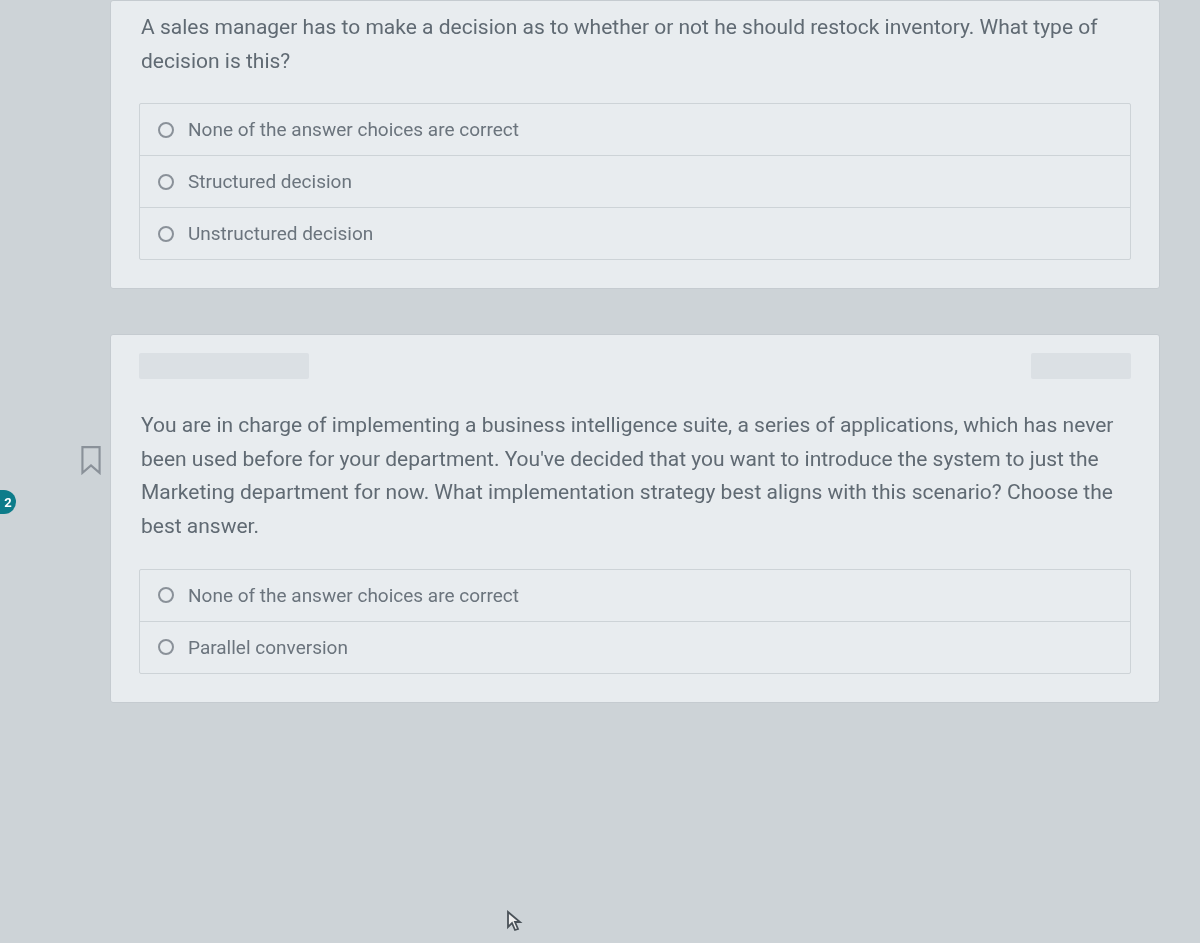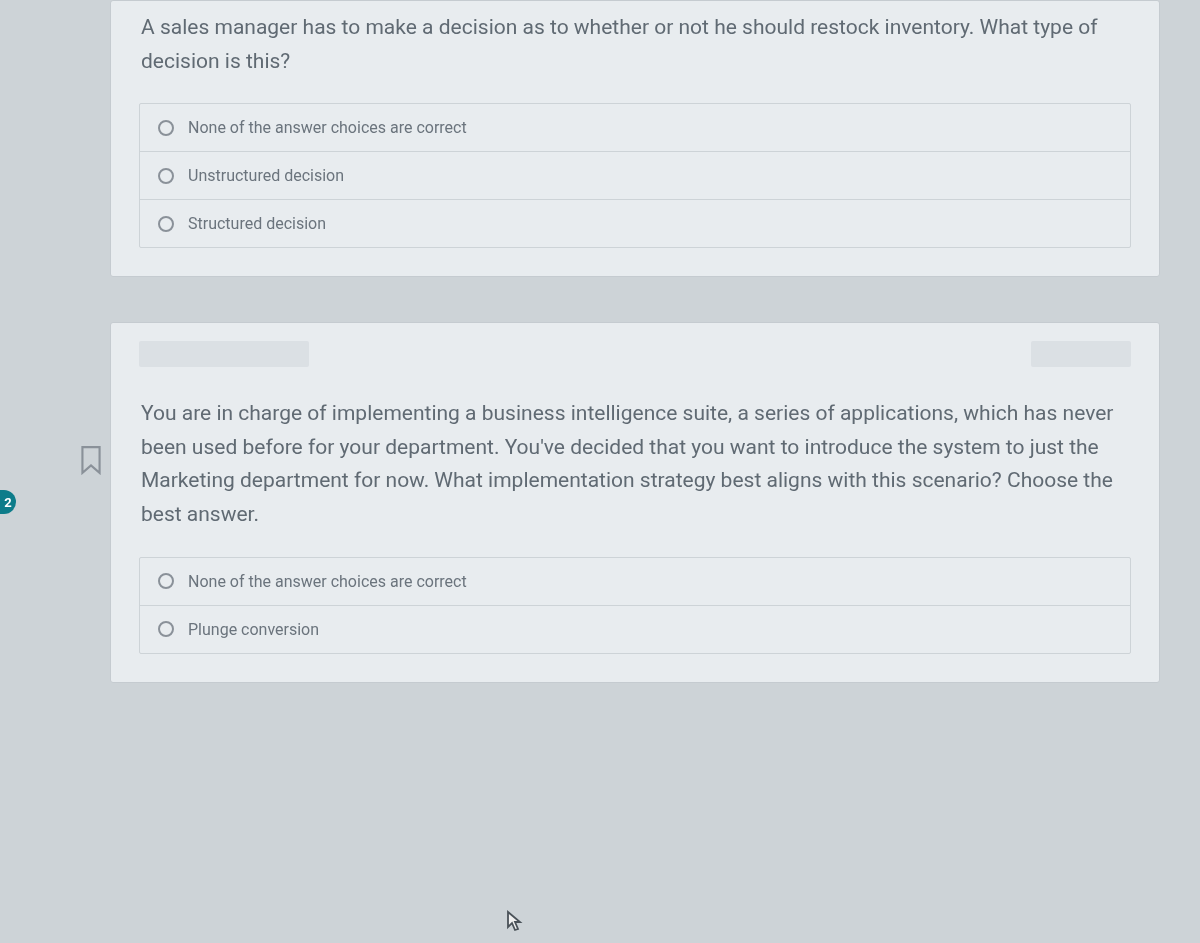--- a/index.html
+++ b/index.html
@@ -50,21 +50,21 @@
       width: 16px;
       height: 16px;
       border: 2px solid #8a9199;
       border-radius: 50%;
       margin-right: 14px;
       flex-shrink: 0;
       background: transparent;
     }
     .answer-label {
       color: #6b747d;
-      font-size: 16px;
+      font-size: 19px;
     }
     .question-header {
       display: flex;
       align-items: center;
       padding: 18px 28px 10px 28px;
       gap: 14px;
     }
     .redacted-bar {
       background: #dbe0e4;
       height: 26px;
@@ -133,43 +133,43 @@
 
   <div class="question-card first-card">
     <div class="question-text">A sales manager has to make a decision as to whether or not he should restock inventory. What type of decision is this?</div>
     <div class="answers-box">
       <label class="answer-row">
         <span class="radio"></span>
         <span class="answer-label">None of the answer choices are correct</span>
       </label>
       <label class="answer-row">
         <span class="radio"></span>
-        <span class="answer-label">Unstructured decision</span>
+        <span class="answer-label">Structured decision</span>
       </label>
       <label class="answer-row">
         <span class="radio"></span>
-        <span class="answer-label">Structured decision</span>
+        <span class="answer-label">Unstructured decision</span>
       </label>
     </div>
   </div>
 
   <div class="question-card">
     <div class="question-header">
       <div class="redacted-bar left"></div>
       <div class="redacted-bar right"></div>
     </div>
     <div class="question-text">You are in charge of implementing a business intelligence suite, a series of applications, which has never been used before for your department. You've decided that you want to introduce the system to just the Marketing department for now. What implementation strategy best aligns with this scenario? Choose the best answer.</div>
     <div class="answers-box">
       <label class="answer-row">
         <span class="radio"></span>
         <span class="answer-label">None of the answer choices are correct</span>
       </label>
       <label class="answer-row">
         <span class="radio"></span>
-        <span class="answer-label">Plunge conversion</span>
+        <span class="answer-label">Parallel conversion</span>
       </label>
     </div>
   </div>
 
 </div>
 
 <div class="cursor-icon">
   <svg viewBox="0 0 18 22" fill="none" stroke="#4a5259" stroke-width="1.8">
     <path d="M3 2 L3 17 L7 13 L10 20 L13 19 L10 12 L15 12 Z" fill="#f0f0f0"></path>
   </svg>

